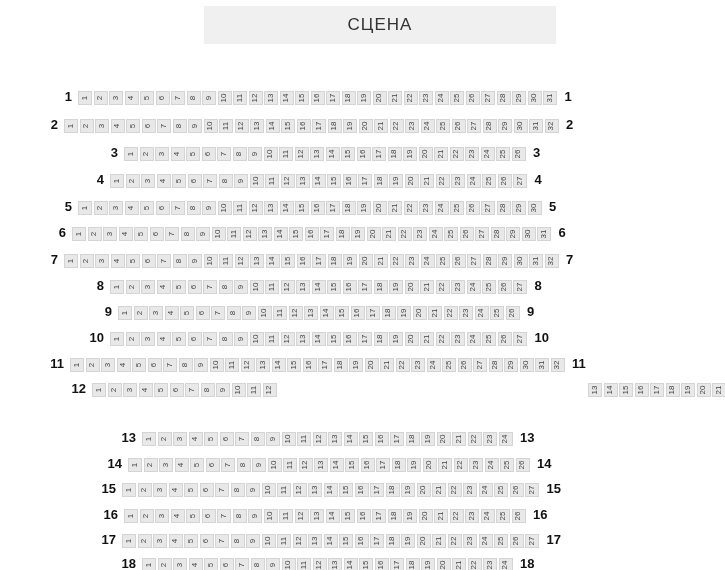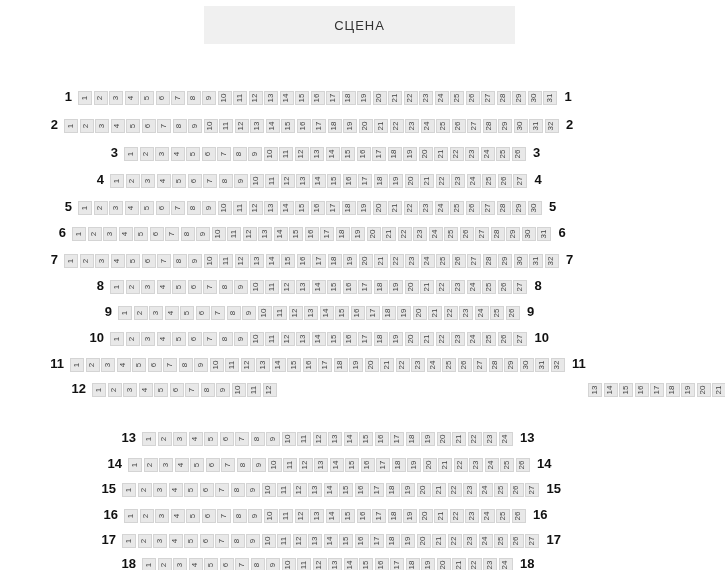--- a/index.html
+++ b/index.html
@@ -16,25 +16,25 @@
   }
   #hall {
     position: relative;
     width: 725px;
     height: 570px;
   }
   .stage {
     position: absolute;
     left: 204px;
     top: 6px;
-    width: 311px;
+    width: 352px;
     height: 38px;
     background: #f0f0f0;
     color: #333333;
-    font-size: 13px;
+    font-size: 17px;
     letter-spacing: 1px;
     display: flex;
     align-items: center;
     justify-content: center;
   }
   .row {
     position: absolute;
     height: 16px;
     display: flex;
     align-items: center;

